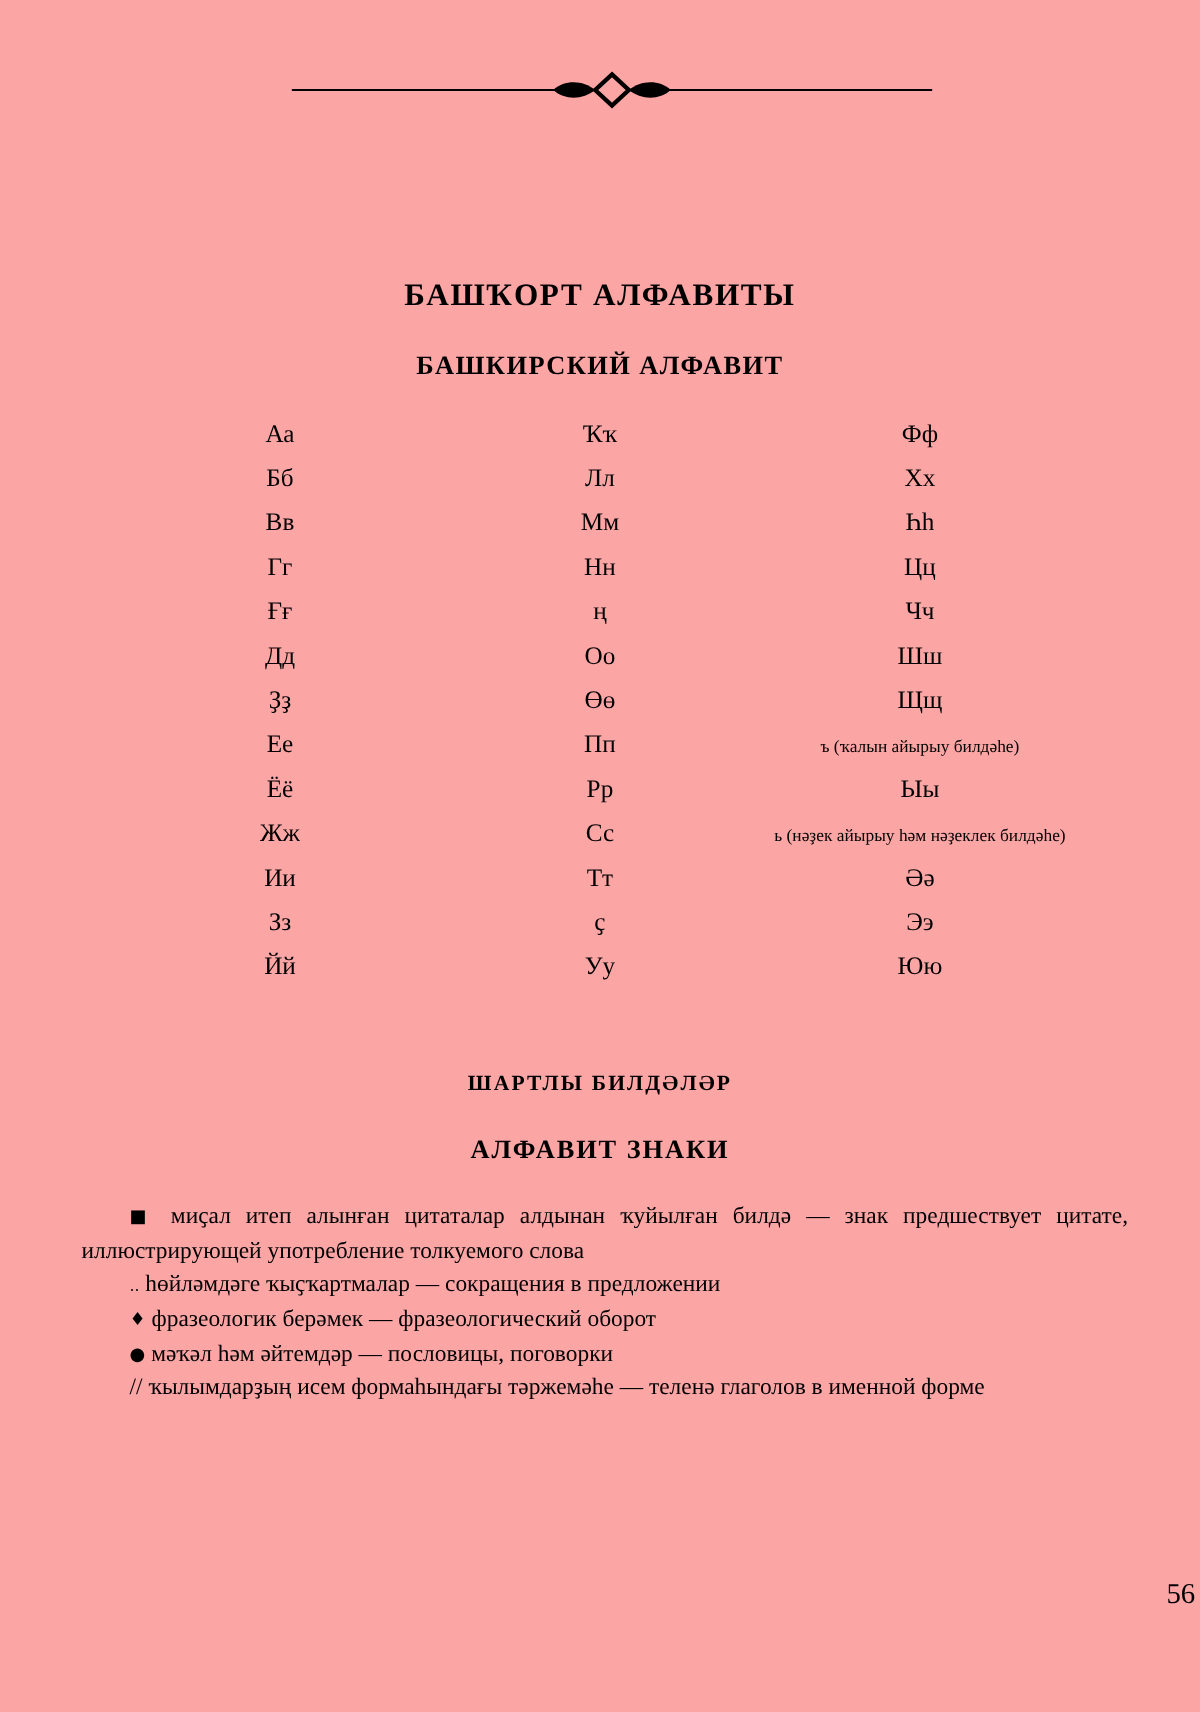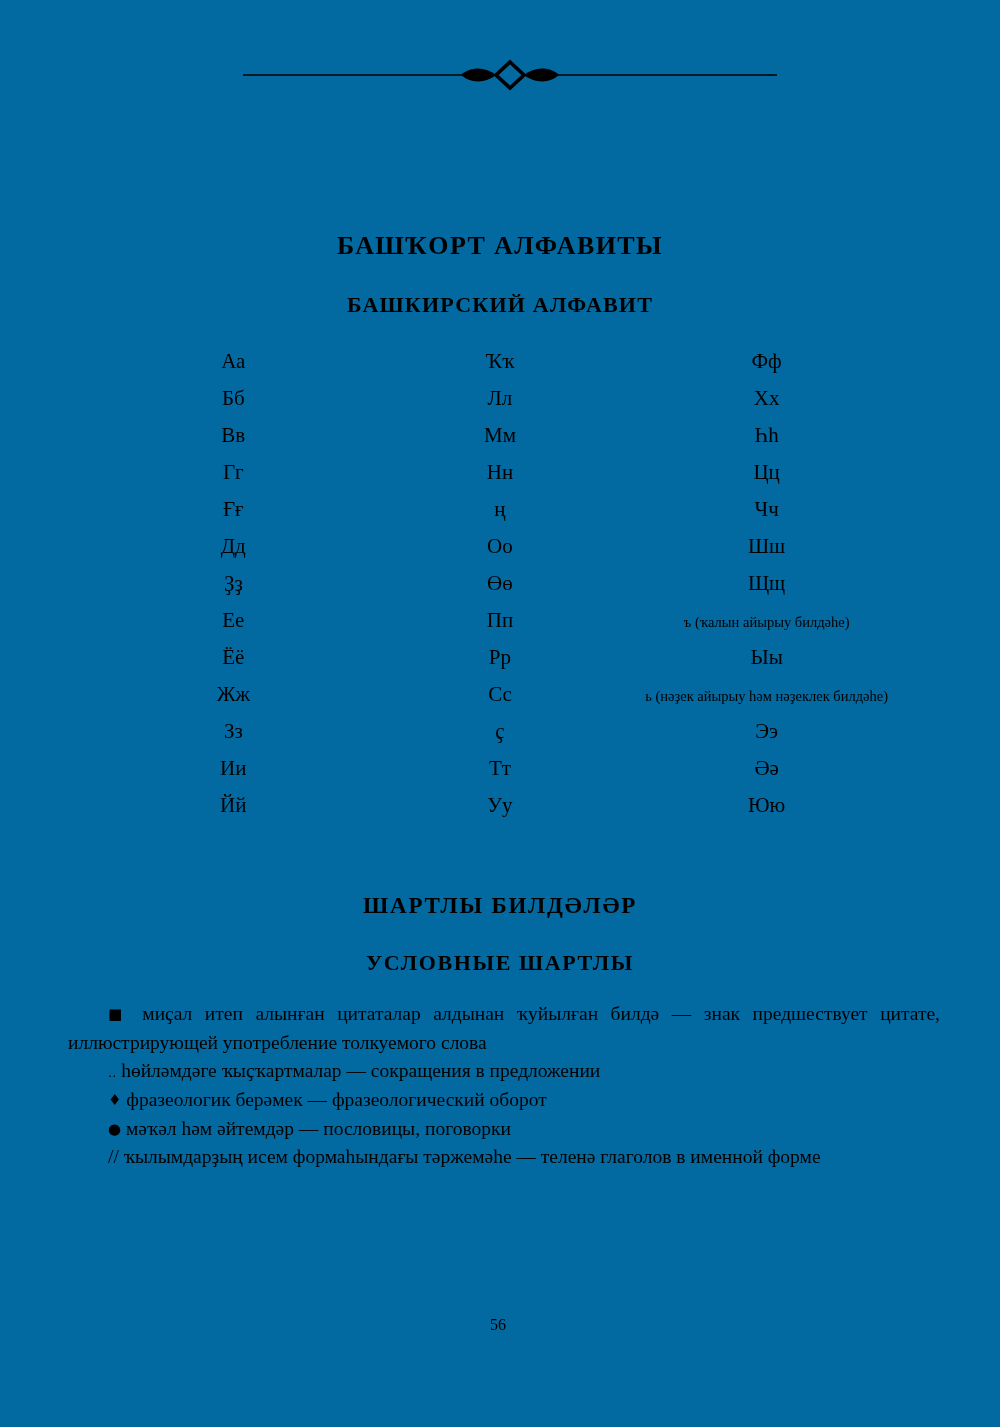--- a/index.html
+++ b/index.html
@@ -9,21 +9,21 @@
   }
   body {
     font-family: "Liberation Serif", "DejaVu Serif", serif;
     color: #000000;
   }
   .page {
     position: relative;
     width: 1000px;
     height: 1427px;
     margin: 0 auto;
-    background: #0369a1;
+    background: #fca5a5;
     overflow: hidden;
     box-sizing: border-box;
   }
 
   
   .ornament {
     position: absolute;
     top: 58px;
     left: 243px;
     width: 534px;
@@ -88,21 +88,21 @@
   
   .subheading-block {
     position: absolute;
     top: 893px;
     left: 0;
     width: 1000px;
     text-align: center;
   }
   h2.sign-bashkir {
     margin: 0;
-    font-size: 23px;
+    font-size: 18px;
     font-weight: bold;
     letter-spacing: 1.8px;
     line-height: 1.1;
     font-family: "Liberation Serif", "DejaVu Serif", serif;
   }
   h2.sign-russian {
     margin: 33px 0 0 0;
     font-size: 22px;
     font-weight: bold;
     letter-spacing: 1.6px;
@@ -137,22 +137,22 @@
     font-family: "DejaVu Sans", sans-serif;
     font-size: 13px;
   }
 
   
   .folio {
     position: absolute;
     top: 1316px;
     left: 0;
     width: 996px;
-    text-align: center;
-    font-size: 16px;
+    text-align: right;
+    font-size: 24px;
     font-family: "Liberation Serif", "DejaVu Serif", serif;
   }
 </style>
 </head>
 <body>
 
 <div class="page">
 
   <div class="ornament">
     <svg width="534" height="34" viewBox="0 0 534 34" aria-hidden="true">
@@ -215,40 +215,40 @@
         <td class="col1">Ёё</td>
         <td class="col2">Рр</td>
         <td class="col3">Ыы</td>
       </tr>
       <tr>
         <td class="col1">Жж</td>
         <td class="col2">Сс</td>
         <td class="col3"><span class="note">ь (нәҙек айырыу һәм нәҙеклек билдәһе)</span></td>
       </tr>
       <tr>
+        <td class="col1">Ии</td>
+        <td class="col2">Тт</td>
+        <td class="col3">Әә</td>
+      </tr>
+      <tr>
         <td class="col1">Зз</td>
         <td class="col2">ҫ</td>
         <td class="col3">Ээ</td>
       </tr>
       <tr>
-        <td class="col1">Ии</td>
-        <td class="col2">Тт</td>
-        <td class="col3">Әә</td>
-      </tr>
-      <tr>
         <td class="col1">Йй</td>
         <td class="col2">Уу</td>
         <td class="col3">Юю</td>
       </tr>
     </tbody>
   </table>
 
   <div class="subheading-block">
     <h2 class="sign-bashkir">ШАРТЛЫ БИЛДӘЛӘР</h2>
-    <h2 class="sign-russian">УСЛОВНЫЕ ШАРТЛЫ</h2>
+    <h2 class="sign-russian">АЛФАВИТ ЗНАКИ</h2>
   </div>
 
   <div class="legend">
     <p><span class="marker">■</span><span> миҫал итеп алынған цитаталар алдынан ҡуйылған билдә — знак предшествует цитате, иллюстрирующей употребление толкуемого слова</span></p>
     <p class="nojust"><span class="marker-small">..</span><span> һөйләмдәге ҡыҫҡартмалар — сокращения в предложении</span></p>
     <p class="nojust"><span class="marker">♦</span><span> фразеологик берәмек — фразеологический оборот</span></p>
     <p class="nojust"><span class="marker">●</span><span> мәҡәл һәм әйтемдәр — пословицы, поговорки</span></p>
     <p><span>//</span><span> ҡылымдарҙың исем формаһындағы тәржемәһе — теленә глаголов в именной форме</span></p>
   </div>
 

